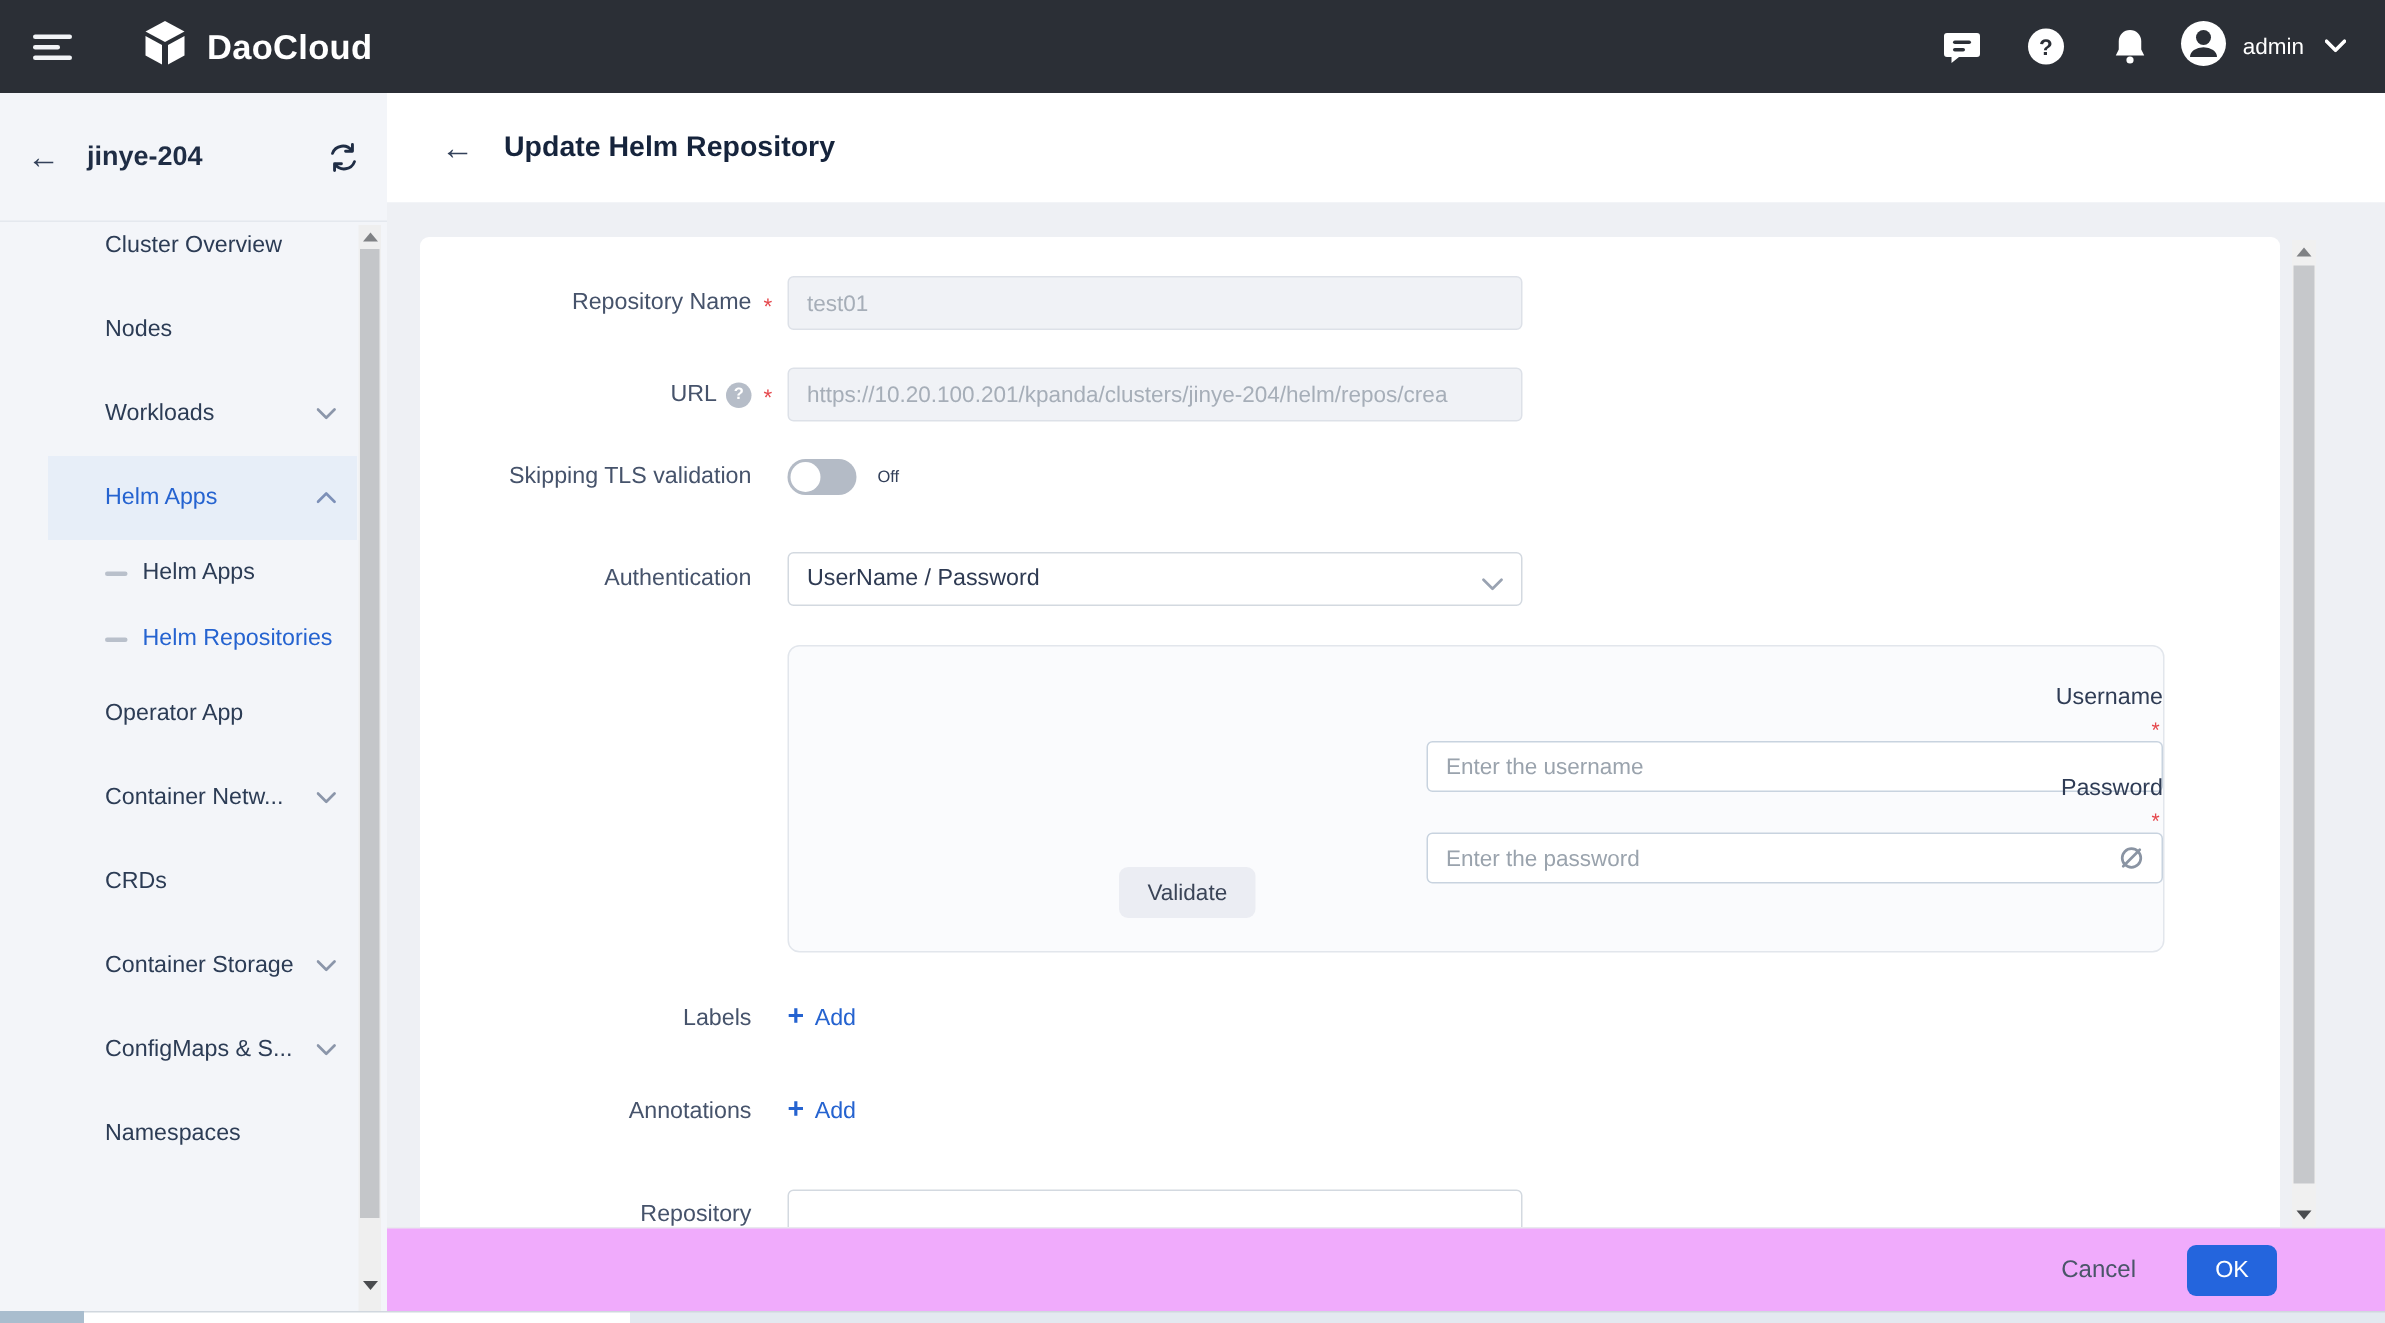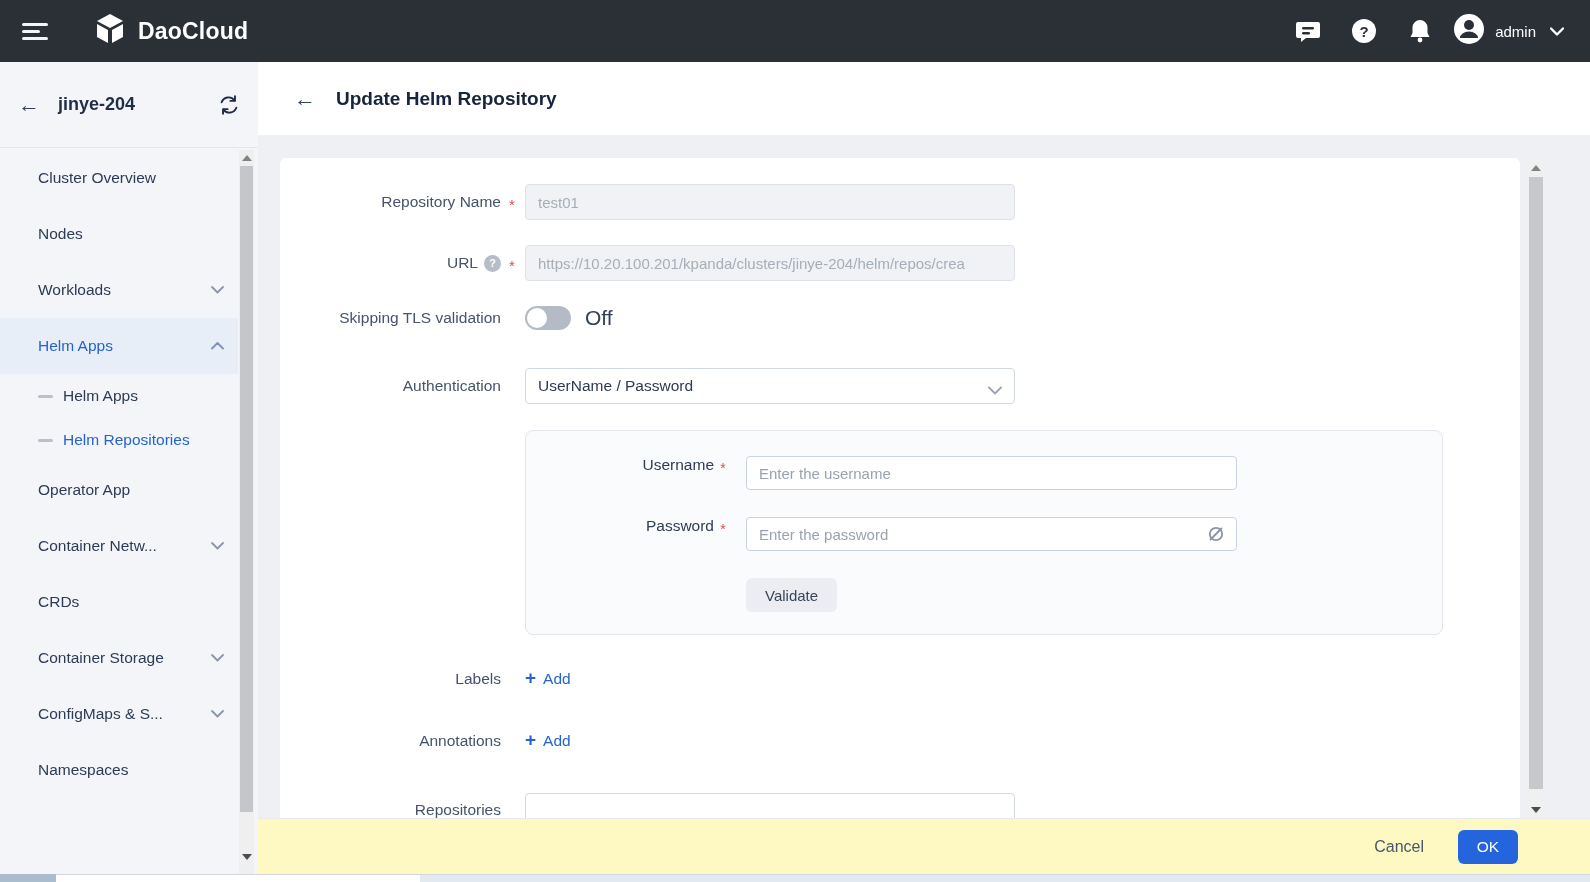--- a/index.html
+++ b/index.html
@@ -23,21 +23,21 @@
 
   
   .body { flex:1; display:flex; min-height:0; }
 
   
   .sidebar { width:258px; flex:0 0 258px; background:#f3f5f9; position:relative; }
   .sb-head { height:86px; display:flex; align-items:center; padding:0 18px; border-bottom:1px solid #e4e8ee; }
   .back-arrow { font-size:22px; font-weight:700; color:#33415a; cursor:pointer; line-height:1; }
   .sb-cluster { font-size:18px; font-weight:600; color:#1f2d45; margin-left:18px; flex:1; }
   .sb-refresh { cursor:pointer; display:flex; }
-  .sb-nav { position:absolute; top:88px; left:0; width:238px; }
+  .sb-nav { position:absolute; top:74px; left:0; width:238px;padding-left:32px; }
   .sb-item { height:56px; display:flex; align-items:center; padding:0 14px 0 38px; font-size:15.5px; color:#2c3c55; cursor:pointer; }
   .sb-item .lbl { flex:1; }
   .sb-item.active { background:#e7eef8; color:#2563d0; }
   .sb-sub { }
   .sb-subitem { height:44px; display:flex; align-items:center; padding-left:38px; font-size:15.5px; color:#2c3c55; cursor:pointer; }
   .sb-subitem .dash { width:15px; height:3px; border-radius:2px; background:#b9c0cb; margin-right:10px; }
   .sb-subitem.active { color:#2563d0; }
   .chev { display:flex; }
 
   
@@ -60,47 +60,47 @@
   .star.hide { visibility:hidden; }
   .fctrl { margin-left:7px; display:flex; align-items:center; }
 
   .inp { height:36px; width:490px; border:1px solid #dde1e8; border-radius:4px; background:#f0f2f6; color:#a6aeb8; font-size:15px; padding:0 12px; font-family:inherit; }
   .inp:disabled { color:#a6aeb8; }
   .qicon { width:17px; height:17px; border-radius:50%; background:#b6bdc8; color:#ffffff; font-size:11px; font-weight:700; display:inline-flex; align-items:center; justify-content:center; margin-left:6px; cursor:pointer; }
   .lbl-with-icon { display:flex; align-items:center; justify-content:flex-end; width:221px; font-size:15.5px; color:#46536b; }
 
   .toggle { width:46px; height:24px; border-radius:12px; background:#b4bbc6; position:relative; cursor:pointer; }
   .toggle .knob { position:absolute; top:2px; left:2px; width:20px; height:20px; border-radius:50%; background:#ffffff; }
-  .toggle-state { font-size:21px; color:#33405a; margin-left:14px; font-weight:500; }
+  .toggle-state { font-size:11px; color:#33405a; margin-left:14px; font-weight:500; }
 
   .select { position:relative; width:490px; height:36px; border:1px solid #d3d9e0; border-radius:4px; background:#fff; display:flex; align-items:center; padding:0 12px; font-size:15.5px; color:#2e3a52; cursor:pointer; }
   .select .sel-caret { position:absolute; right:12px; top:12px; }
 
   .auth-panel { position:absolute; left:245px; top:272px; width:918px; height:205px; background:#fafbfd; border:1px solid #e2e6ec; border-radius:8px; }
-  .prow { position:absolute; left:0; right:0; display:flex; align-items:flex-start; }
+  .prow { position:absolute; left:0; right:0; display:flex; align-items:flex-end;flex-direction:column; }
   .plabel { width:188px; text-align:right; font-size:15.5px; color:#2f3c55; font-weight:500; }
   .pstar { width:10px; margin-left:4px; color:#e5484d; font-size:14px; text-align:center; padding-top:4px; }
   .pctrl { margin-left:18px; position:relative; }
   .pinp { height:34px; width:491px; border:1px solid #c8d3df; border-radius:4px; background:#fff; font-size:15px; color:#2e3a52; padding:0 12px; font-family:inherit; }
   .pinp::placeholder { color:#9aa3ad; }
   .eye { position:absolute; right:11px; top:7px; cursor:pointer; display:flex; }
   .validate-btn { position:absolute; left:220px; top:147px; height:34px; padding:0 19px; background:#ebedf3; border:none; border-radius:6px; font-size:15px; color:#3a4457; font-family:inherit; cursor:pointer; }
 
   .add-btn { display:flex; align-items:center; color:#2563d0; cursor:pointer; font-size:15.5px; }
   .add-plus { font-size:19px; font-weight:600; margin-right:7px; line-height:1; padding-bottom:2px; }
 
   .desc-ta { width:490px; height:70px; border:1px solid #d3d9e0; border-radius:4px; resize:none; font-family:inherit; font-size:15px; padding:8px 12px; color:#2e3a52; }
 
   
   .main-scroll { position:absolute; top:25px; right:46px; width:16px; bottom:0; background:#f0f0f0; }
   .main-scroll .arr { position:absolute; left:0; width:16px; height:16px; display:flex; align-items:center; justify-content:center; cursor:pointer; }
   .main-scroll .thumb { position:absolute; top:17px; left:1px; width:14px; height:612px; background:#c6c8cb; cursor:pointer; }
 
   
-  .footer { height:56px; flex:0 0 56px; background:#fef9c3; border-top:1px solid #e8eaed; display:flex; align-items:center; justify-content:flex-end; padding-right:72px; }
+  .footer { height:56px; flex:0 0 56px; background:#f0abfc; border-top:1px solid #e8eaed; display:flex; align-items:center; justify-content:flex-end; padding-right:72px; }
   .cancel-btn { background:none; border:none; font-size:16px; color:#4a5568; font-family:inherit; cursor:pointer; margin-right:34px; }
   .ok-btn { width:60px; height:34px; background:#2465dd; color:#ffffff; border:none; border-radius:6px; font-size:15.5px; font-family:Liberation Sans, sans-serif; cursor:pointer; }
 
   
   .bottom-strip { height:8px; flex:0 0 8px; display:flex; }
   .bs-a { width:56px; background:#a9bdce; }
   .bs-b { width:364px; background:#ffffff; border-top:1px solid #d0d7de; }
   .bs-c { flex:1; background:#e3e9f0; border-top:1px solid #d0d7de; }
 </style>
 </head>
@@ -352,21 +352,21 @@
             <span class="star hide">*</span>
             <span class="fctrl">
               <span class="add-btn">
                 <span class="add-plus">+</span>
                 <span>Add</span>
               </span>
             </span>
           </div>
 
           <div class="frow" style="top:635px; align-items:flex-start;">
-            <span class="flabel" style="padding-top:8px">Repositories</span>
+            <span class="flabel" style="padding-top:8px">Repository</span>
             <span class="star hide">*</span>
             <span class="fctrl">
               <textarea class="desc-ta" style=""></textarea>
             </span>
           </div>
 
         </div>
 
         <div class="main-scroll">
           <div class="arr" style="top:0">

